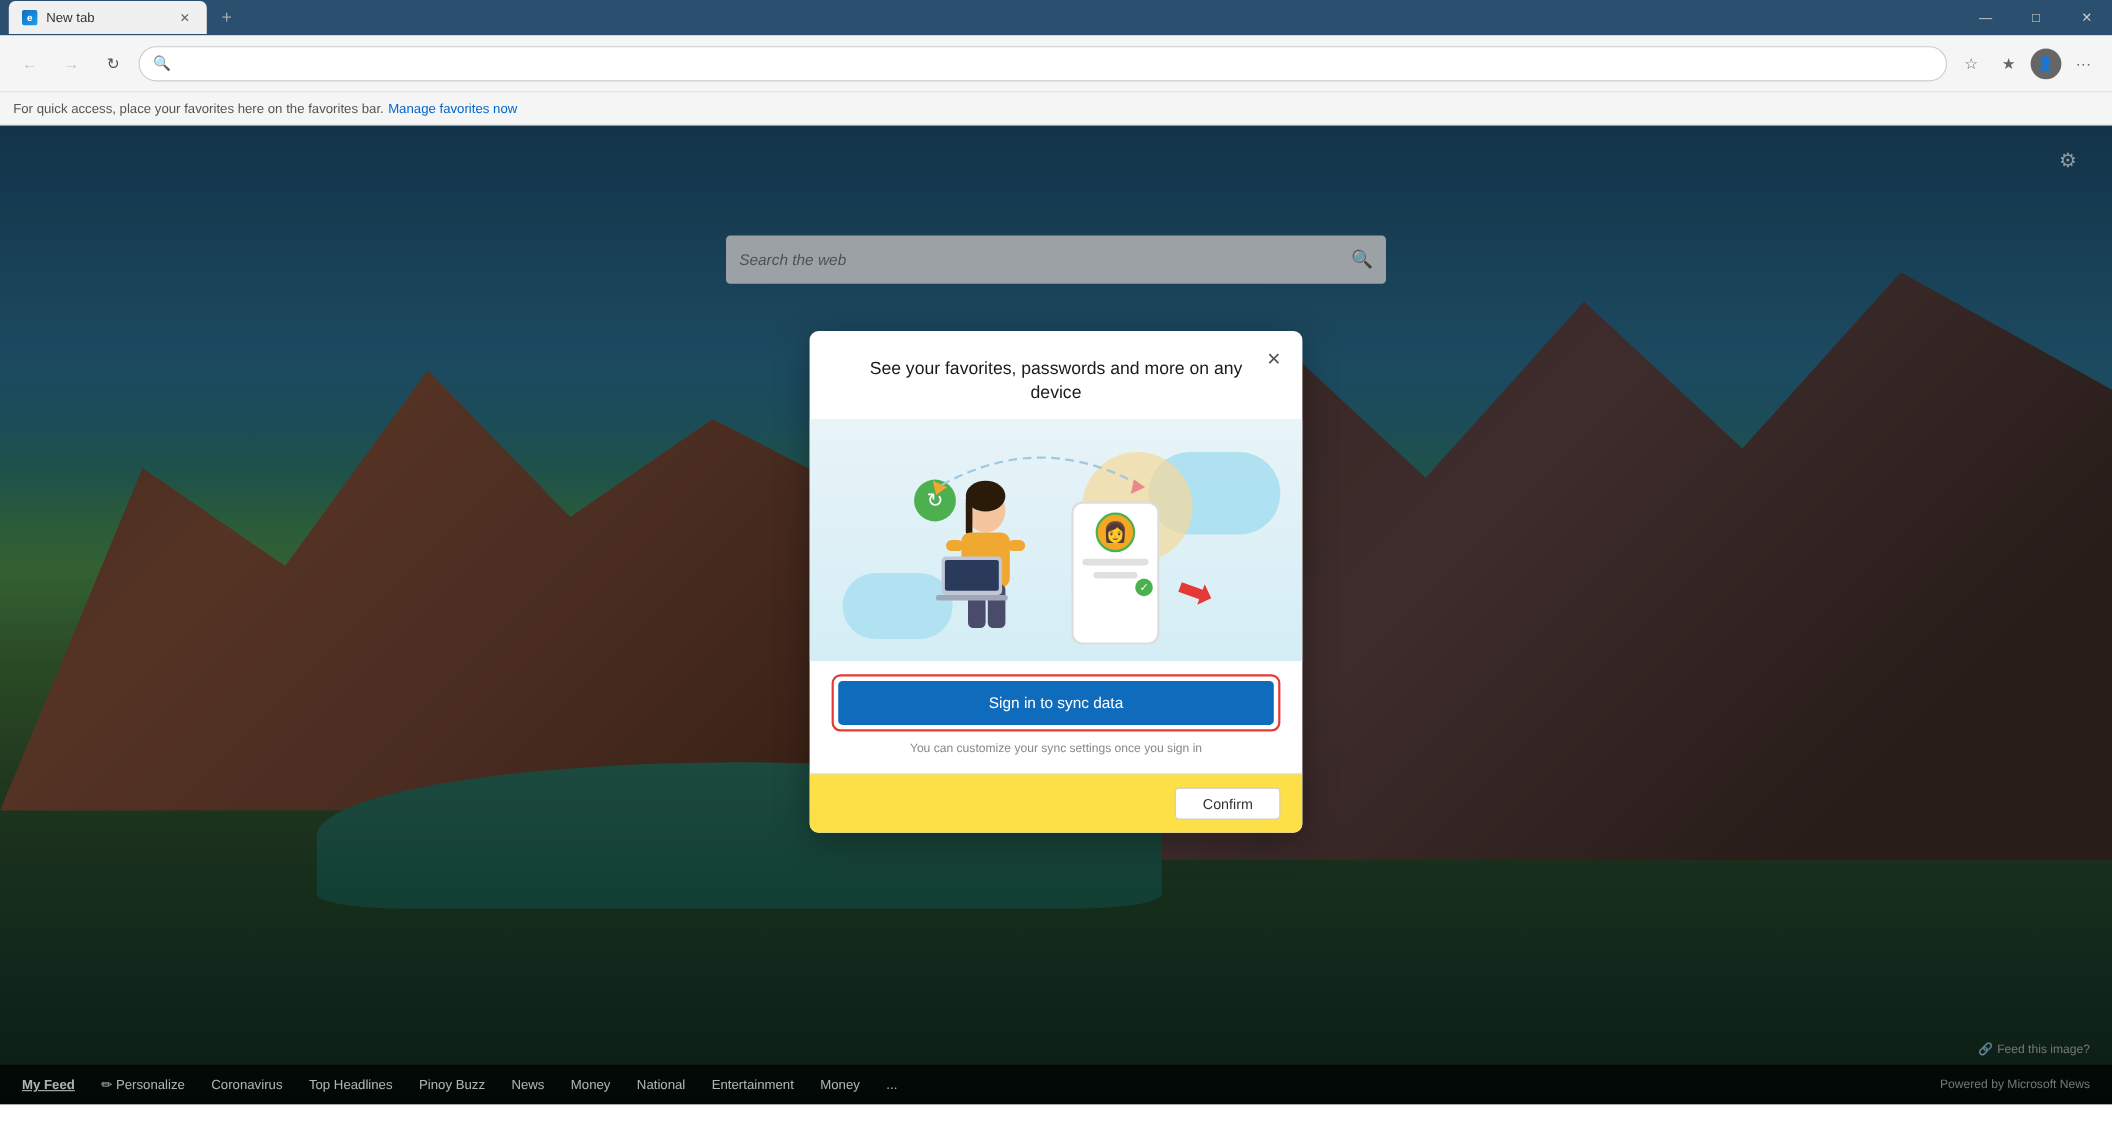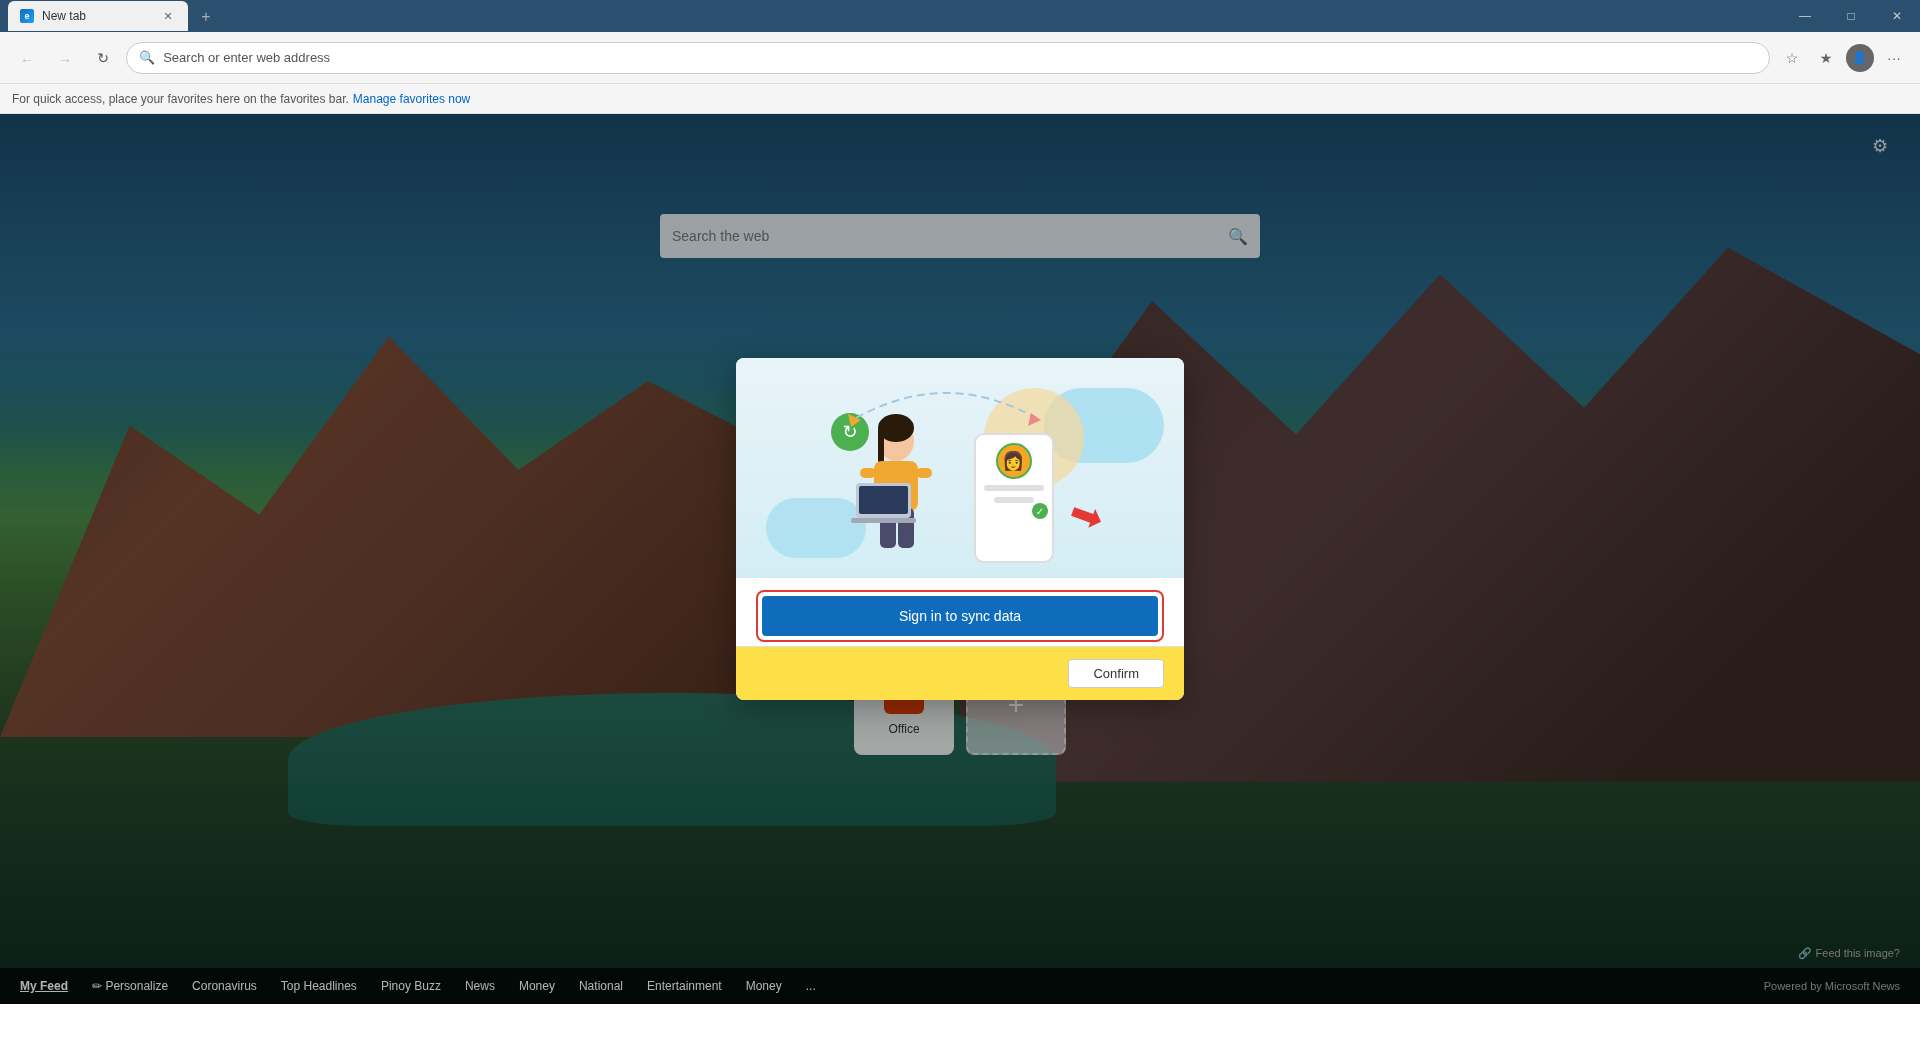--- a/index.html
+++ b/index.html
@@ -231,20 +231,21 @@
       padding: 0 12px;
       gap: 8px;
     }
     .page-search input {
       flex: 1;
       border: none;
       background: transparent;
       font-size: 14px;
       color: #8b5cf6;
       outline: none;
+      font-style: italic;
     }
     .page-search-icon {
       color: #555;
       font-size: 16px;
     }
 
     
     .quick-tiles {
       position: absolute;
       bottom: 28%;
@@ -539,21 +540,20 @@
     <div class="win-btn close">✕</div>
   </div>
 </div>
 
 <div class="address-bar">
   <div class="nav-btn disabled">←</div>
   <div class="nav-btn disabled">→</div>
   <div class="nav-btn">↻</div>
   <div class="address-input">
     <span style="color:#888;font-size:13px;">🔍</span>
-    <span class="address-text">Search or enter web address</span>
   </div>
   <div class="address-right">
     <div class="addr-icon">☆</div>
     <div class="addr-icon">★</div>
     <div class="addr-icon">
       <div class="profile-icon">👤</div>
     </div>
     <div class="addr-icon">···</div>
   </div>
 </div>
@@ -610,20 +610,23 @@
     <span class="news-item">Money</span>
     <span class="news-item">...</span>
     <span class="powered-by">Powered by Microsoft News</span>
   </div>
 
   <div class="modal-overlay">
     <div class="modal">
 
       <div class="modal-close">✕</div>
 
+      <div class="modal-header">
+        <p class="modal-title">See your favorites, passwords and more on any device</p>
+      </div>
 
       <div class="modal-illustration">
         <div class="illus-cloud-left"></div>
         <div class="illus-cloud-right"></div>
         <div class="illus-bg-circle"></div>
 
         <div class="illus-sync">↻</div>
 
         <svg class="person-svg" viewBox="0 0 120 160" xmlns="http://www.w3.org/2000/svg" style="position:absolute;left:90px;bottom:5px;">
 
@@ -661,20 +664,21 @@
           <polygon points="15,45 5,52 18,58" fill="#f0a830" transform="rotate(180,10,52)"></polygon>
         </svg>
       </div>
 
       <div class="sign-in-wrapper">
         <div class="sign-in-highlight">
           <button class="sign-in-btn">Sign in to sync data</button>
         </div>
       </div>
 
+      <p class="sync-note">You can customize your sync settings once you sign in</p>
 
       <div class="modal-footer">
         <button class="confirm-btn">Confirm</button>
       </div>
 
     </div>
   </div>
 
 </div>
 

